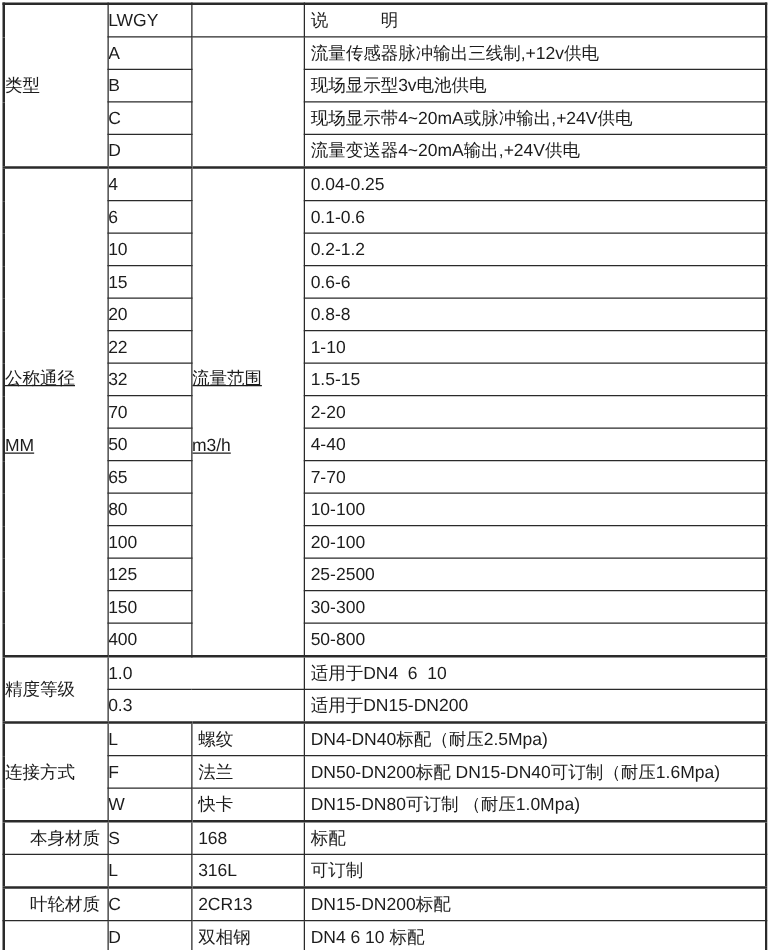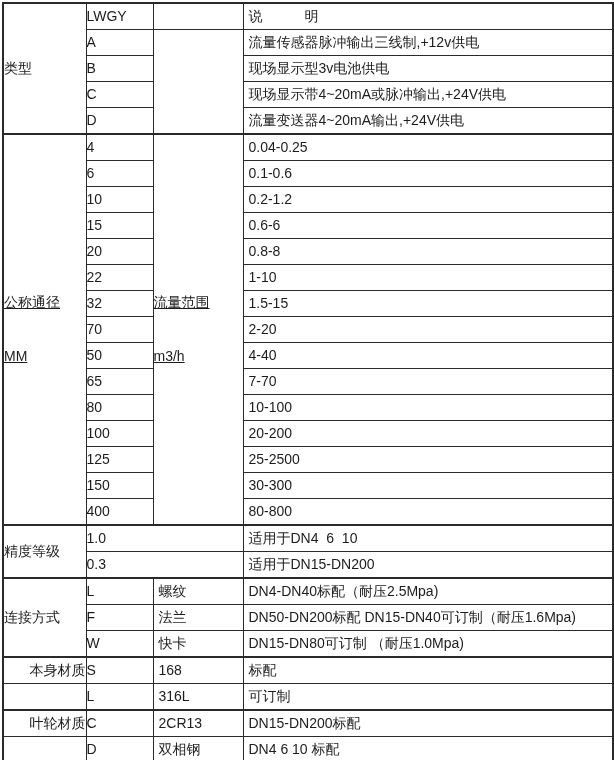--- a/index.html
+++ b/index.html
@@ -34,21 +34,21 @@
     height: 25px;
     padding: 0 0 0 5px;
     text-align: left;
     vertical-align: middle;
     overflow: hidden;
     white-space: pre;
     line-height: 1.25;
   }
   table.spec td.center { text-align: left; padding: 0; }
   table.spec tr.sec td { border-top: 2px solid var(--border-color); }
-  table.spec td.lbl-left { padding-left: 7px; text-align: right; }
+  table.spec td.lbl-left { padding-left: 20px; }
   .two-line div { line-height: 19px; text-decoration: underline; }
 </style>
 </head>
 <body>
 
 <div class="page">
 <table class="spec">
   <colgroup>
     <col style="width:83px">
     <col style="width:67px">
@@ -128,33 +128,33 @@
     <tr>
           <td class="center">65</td>
           <td>7-70</td>
         </tr>
     <tr>
           <td class="center">80</td>
           <td>10-100</td>
         </tr>
     <tr>
           <td class="center">100</td>
-          <td>20-200</td>
+          <td>20-100</td>
         </tr>
     <tr>
           <td class="center">125</td>
           <td>25-2500</td>
         </tr>
     <tr>
           <td class="center">150</td>
           <td>30-300</td>
         </tr>
     <tr>
           <td class="center">400</td>
-          <td>80-800</td>
+          <td>50-800</td>
         </tr>
 
     <tr class="sec">
       <td rowspan="2" class="center">精度等级</td>
       <td colspan="2" class="center">1.0</td>
       <td>适用于DN4  6  10</td>
     </tr>
     <tr>
       <td colspan="2" class="center">0.3</td>
       <td>适用于DN15-DN200</td>

